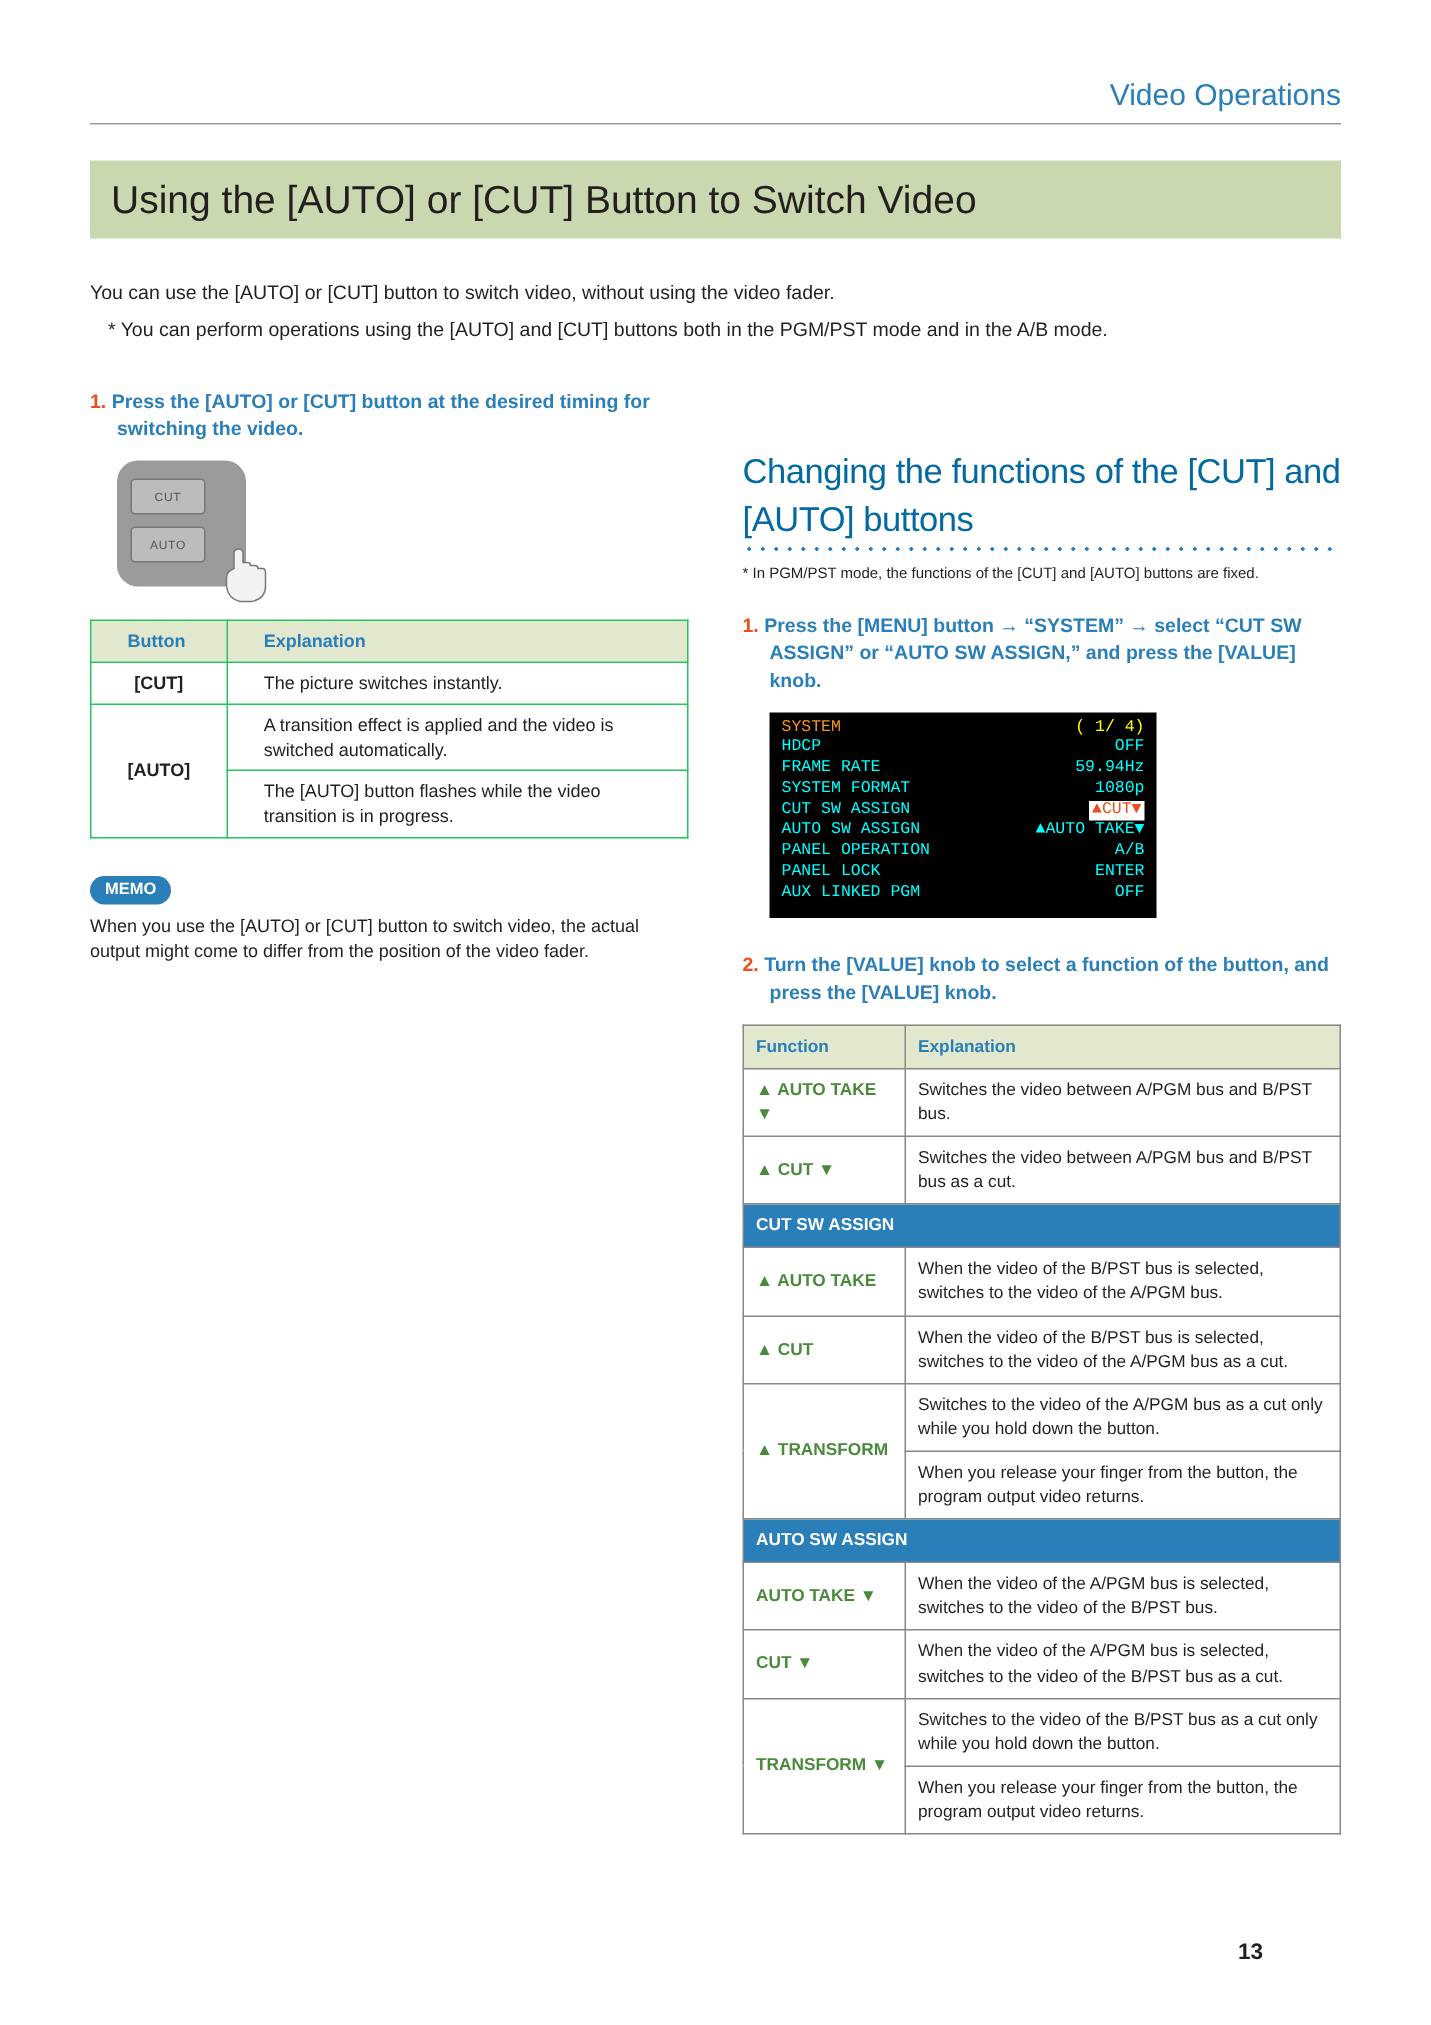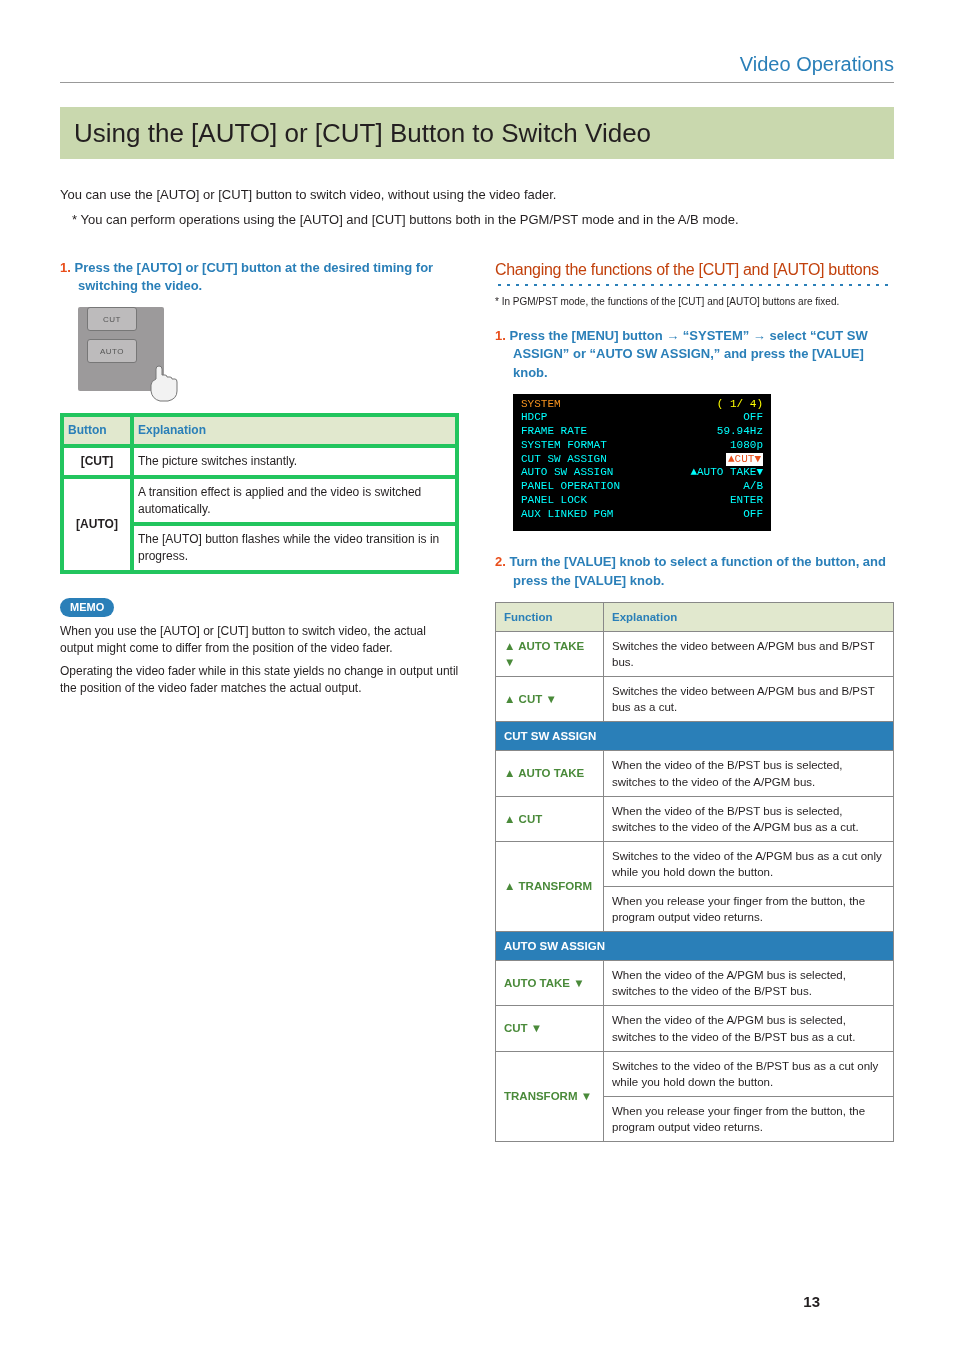--- a/index.html
+++ b/index.html
@@ -34,22 +34,22 @@
   .intro-star::before { content: "*  "; }
   .two-col { display: flex; gap: 36px; }
   .col { flex: 1; min-width: 0; }
   .step-num { color: #e94e1b; font-weight: 700; }
   .step-text { color: #2a7fb8; font-weight: 700; }
   .step { margin-bottom: 12px; padding-left: 18px; text-indent: -18px; }
   .button-illus {
     margin: 8px 0 22px 18px;
     width: 86px; height: 84px;
     background: #9c9a9b;
-    border-radius: 2px;
-    padding: 0 9px;
+    border-radius: 14px;
+    padding: 12px 9px;
     display: flex; flex-direction: column; gap: 8px;
     position: relative;
   }
   .btn-square {
     background: #bdbbbc;
     border: 1px solid #777;
     border-radius: 3px;
     height: 28px;
     display: flex; align-items: center; justify-content: center;
     font-size: 8px; color: #555; letter-spacing: 0.5px;
@@ -59,22 +59,22 @@
     position: absolute;
     right: -18px; bottom: -12px;
     width: 36px; height: 42px;
   }
   table.explain {
     border-collapse: collapse;
     width: 100%;
     margin-bottom: 24px;
   }
   table.explain th, table.explain td {
-    border: 4px solid #22c55e;
-    padding: 5px 4px;
+    border: 1px solid #22c55e;
+    padding: 5px 24px;
     font-size: 12px;
     text-align: left;
     vertical-align: middle;
   }
   table.explain th {
     background: #e1e8ce;
     color: #2a7fb8;
     font-weight: 700;
   }
   table.explain td.lab {
@@ -87,25 +87,26 @@
     background: #2a7fb8;
     color: #fff;
     font-weight: 700;
     font-size: 11px;
     padding: 2px 10px;
     border-radius: 10px;
     margin-bottom: 6px;
   }
   .memo-text { font-size: 12px; margin-bottom: 6px; }
   .sub-heading {
-    color: #c2410c;
-    font-size: 16px;
+    color: #0369a1;
+    font-size: 23px;
     font-weight: 400;
     margin-bottom: 2px;
     letter-spacing: -0.3px;
+    margin-top: 39px;
   }
   .dotted {
     height: 4px;
     background-image: radial-gradient(circle, #2a7fb8 1.3px, transparent 1.3px);
     background-size: 9px 4px;
     background-repeat: repeat-x;
     margin-bottom: 8px;
   }
   .note-star { font-size: 10px; margin-bottom: 18px; padding-left: 12px; text-indent: -12px; }
   .note-star::before { content: "*  "; }
@@ -139,21 +140,21 @@
     vertical-align: middle;
   }
   .func-table td.f-name .accent { color: #4a8a3a; }
   .func-table td.section-row {
     background: #2a7fb8;
     color: #fff;
     font-weight: 700;
   }
   .page-num {
     position: absolute;
-    right: 74px;
+    right: 52px;
     bottom: 28px;
     font-weight: 700;
     font-size: 15px;
   }
   .page-wrap { position: relative; min-height: 1290px; }
 </style>
 </head>
 <body>
 <div class="page-wrap">
 
@@ -195,21 +196,20 @@
         <td>A transition effect is applied and the video is switched automatically.</td>
       </tr>
       <tr>
         <td>The [AUTO] button flashes while the video transition is in progress.</td>
       </tr>
     </tbody>
         </table>
 
     <div class="memo-badge">MEMO</div>
     <p class="memo-text">When you use the [AUTO] or [CUT] button to switch video, the actual output might come to differ from the position of the video fader.</p>
-    <p class="memo-text">Operating the video fader while in this state yields no change in output until the position of the video fader matches the actual output.</p>
   </div>
 
   <div class="col">
     <div class="sub-heading">Changing the functions of the [CUT] and [AUTO] buttons</div>
     <div class="dotted"></div>
     <p class="note-star">In PGM/PST mode, the functions of the [CUT] and [AUTO] buttons are fixed.</p>
 
     <p class="step">
       <span class="step-num">1.</span>
       <span class="step-text">Press the [MENU] button → “SYSTEM” → select “CUT SW ASSIGN” or “AUTO SW ASSIGN,” and press the [VALUE] knob.</span>

